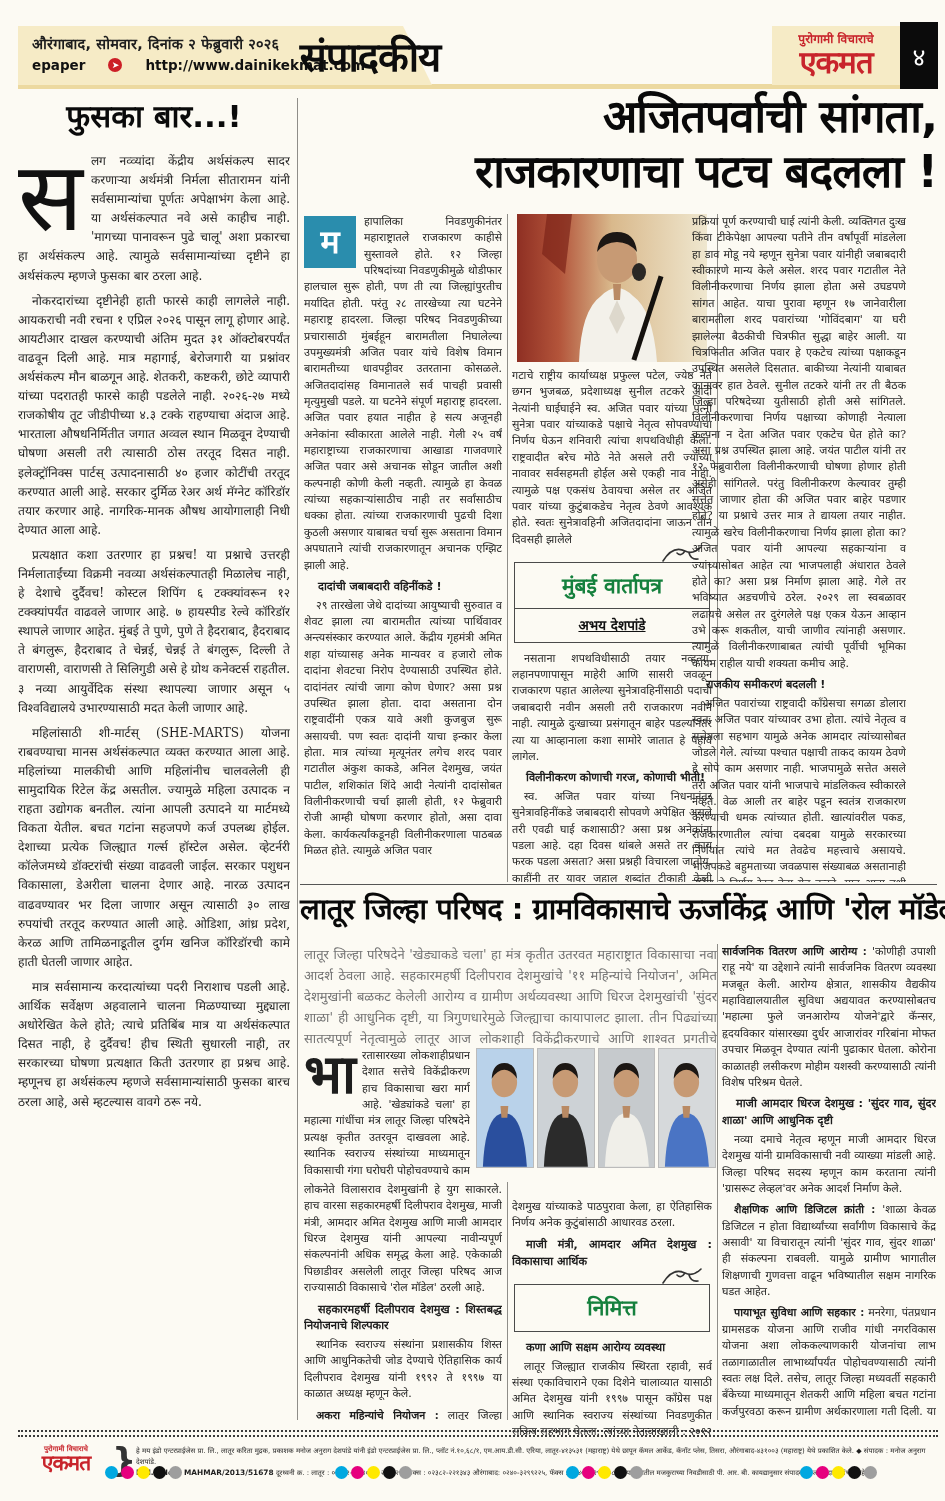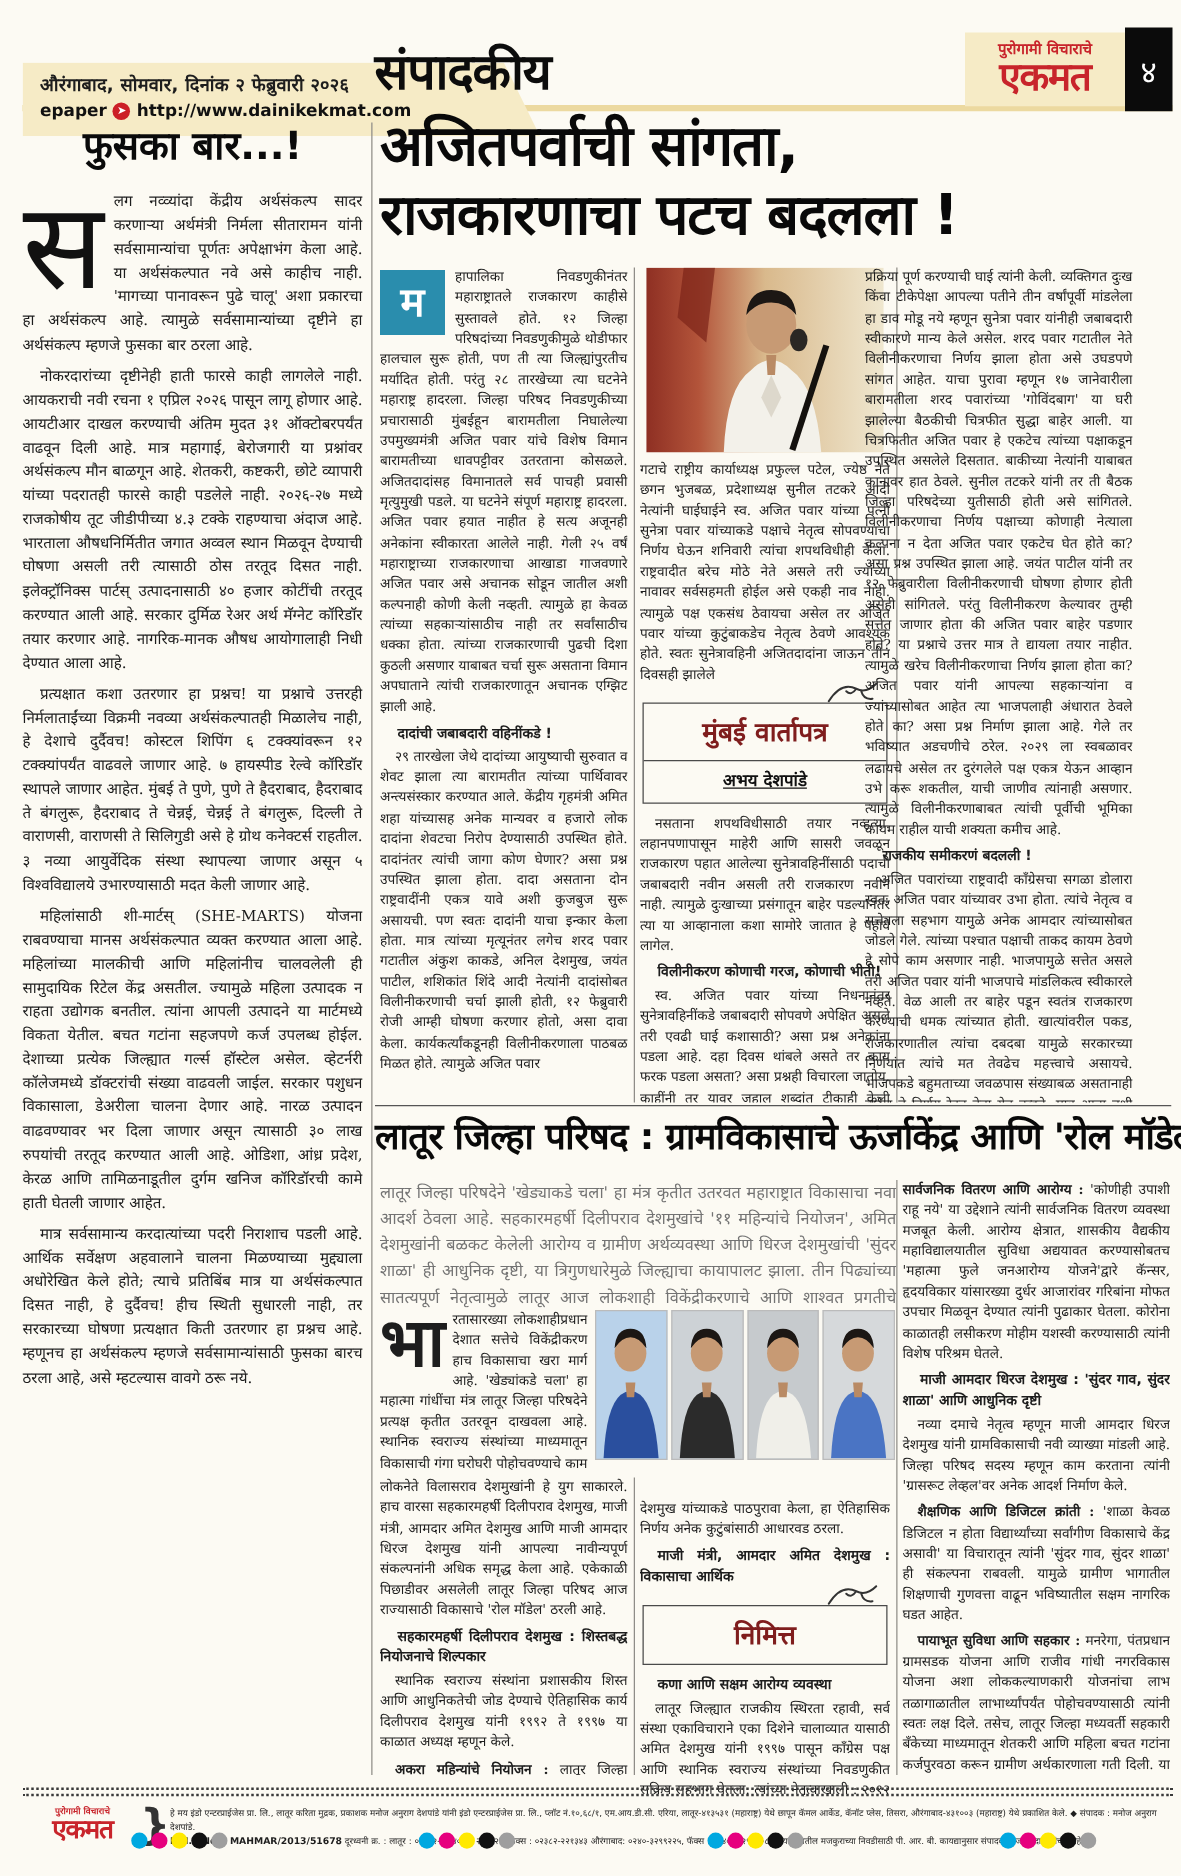--- a/index.html
+++ b/index.html
@@ -3,23 +3,23 @@
 <meta charset="utf-8">
 <style>
   * { margin:0; padding:0; box-sizing:border-box; }
   body { background:#e8e6e0; font-family:"DejaVu Sans", sans-serif; }
   .page { position:relative; width:945px; height:1501px; background:#fcfaf3; margin:0 auto; overflow:hidden; }
   .abs { position:absolute; }
 
   
   .hdr-band { left:18px; top:84px; width:920px; height:5px; background:#ecd9a0; }
   .hdr-left { left:18px; top:26px; width:414px; height:59px; background:#f6ebc6;
-              clip-path:polygon(0 0, 93% 0, 100% 100%, 0 100%); padding:7px 14px 0 14px;margin-top:24px; }
+              clip-path:polygon(0 0, 93% 0, 100% 100%, 0 100%); padding:7px 14px 0 14px; }
   .dateline { font-size:14.5px; font-weight:bold; color:#1d1d1d; letter-spacing:.2px; }
-  .epaper-row { margin-top:4px; font-size:13.5px; font-weight:bold; color:#111; display:flex; align-items:center; gap:5px; }
+  .epaper-row { margin-top:4px; font-size:13.5px; font-weight:bold; color:#111; display:flex; align-items:center; gap:23px; }
   .epaper-ic { width:14px; height:14px; border-radius:50%; background:#cc1f26; color:#fff; display:inline-flex;
                align-items:center; justify-content:center; font-size:9px; font-weight:bold; }
   .section-title { left:262px; top:28px; width:216px; text-align:center; font-size:40px; font-weight:bold;
                    color:#0c0c0c; font-family:"DejaVu Sans", sans-serif; letter-spacing:-1px; }
   .logo-box { left:772px; top:26px; width:128px; height:59px; background:#f6ebc6; text-align:center; padding-top:4px; }
   .logo-tag { font-size:12px; font-weight:bold; color:#c8242b; }
   .logo-name { font-size:31px; font-weight:bold; color:#c8242b; line-height:1.0; letter-spacing:-1px; }
   .pagenum-box { left:900px; top:22px; width:38px; height:67px; background:#0b0b0b; color:#fff;
                  display:flex; align-items:center; justify-content:center; font-size:25px; }
 
@@ -30,34 +30,34 @@
   
   .ed-head { left:18px; top:94px; width:272px; text-align:center; font-size:31px; font-weight:bold; color:#0a0a0a; }
   .ed-body { left:18px; top:152px; width:272px; height:1266px; overflow:hidden; font-size:12.1px;
              line-height:1.58; color:#1c1c1c; text-align:justify; font-family:"DejaVu Serif", serif; }
   .ed-body p { margin-bottom:6px; text-indent:14px; }
   .ed-body p.first { text-indent:0; }
   .dropcap-ed { float:left; font-size:96px; line-height:.78; font-family:"DejaVu Serif", serif;
                 margin:8px 8px 0 0; color:#111; }
 
   
-  .main-head { left:304px; top:90px; width:633px; text-align:left; font-weight:bold; color:#090909; line-height:1.22; }
+  .main-head { left:304px; top:90px; width:633px; text-align:right; font-weight:bold; color:#090909; line-height:1.22; }
   .main-head .l1 { font-size:45px; letter-spacing:-1px; }
   .main-head .l2 { font-size:45px; letter-spacing:-1px; }
   .ncol { overflow:hidden; font-size:10.9px; line-height:1.5; color:#1d1d1d; text-align:justify;
           font-family:"DejaVu Serif", serif; }
   .ncol p { margin-bottom:5px; text-indent:12px; }
   .ncol p.nofirst { text-indent:0; }
   .sub { font-weight:bold; text-indent:14px; margin:2px 0 2px 0; font-family:"DejaVu Sans", sans-serif; font-size:11.2px; }
   .dropcap-m { float:left; width:52px; height:52px; background:#2a8dad; color:#fff; font-size:32px; font-weight:bold;
                display:flex; align-items:center; justify-content:center; margin:2px 8px 2px 0; }
   .photo-main { width:190px; height:148px; margin:0 auto 6px auto; display:block; }
 
   .feature-box { position:relative; border:1.5px solid #4a4a4a; margin:14px 2px 8px 2px; padding:8px 6px 6px 6px; text-align:center; background:#fcfaf3; }
-  .feature-box .fb-title { font-size:21px; font-weight:bold; color:#7f1d1d; font-family:"DejaVu Sans", sans-serif; }
+  .feature-box .fb-title { font-size:21px; font-weight:bold; color:#15803d; font-family:"DejaVu Sans", sans-serif; }
   .fb-divider { height:1px; background:#4a4a4a; margin:6px -6px; }
   .fb-author { font-size:13.5px; font-weight:bold; color:#111;text-decoration:underline; }
   .flourish { position:absolute; top:-20px; right:6px; }
 
   
   .latur-head { left:300px; top:888px; width:637px; text-align:center; font-size:29px; font-weight:bold;
                 color:#090909; white-space:nowrap; letter-spacing:-.5px; }
   .latur-intro { left:304px; top:944px; width:413px; height:102px; overflow:hidden; font-size:13px;
                  line-height:1.62; text-align:justify; color:#737373; font-family:"DejaVu Serif", serif; }
   .dropcap-bh { float:left; font-size:54px; line-height:.85; font-weight:bold; margin:4px 6px 0 0;

